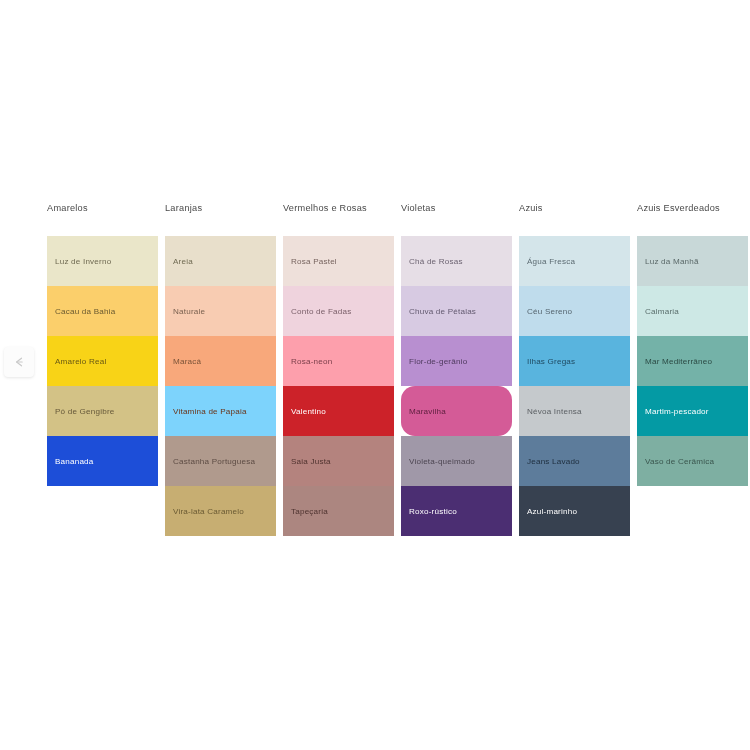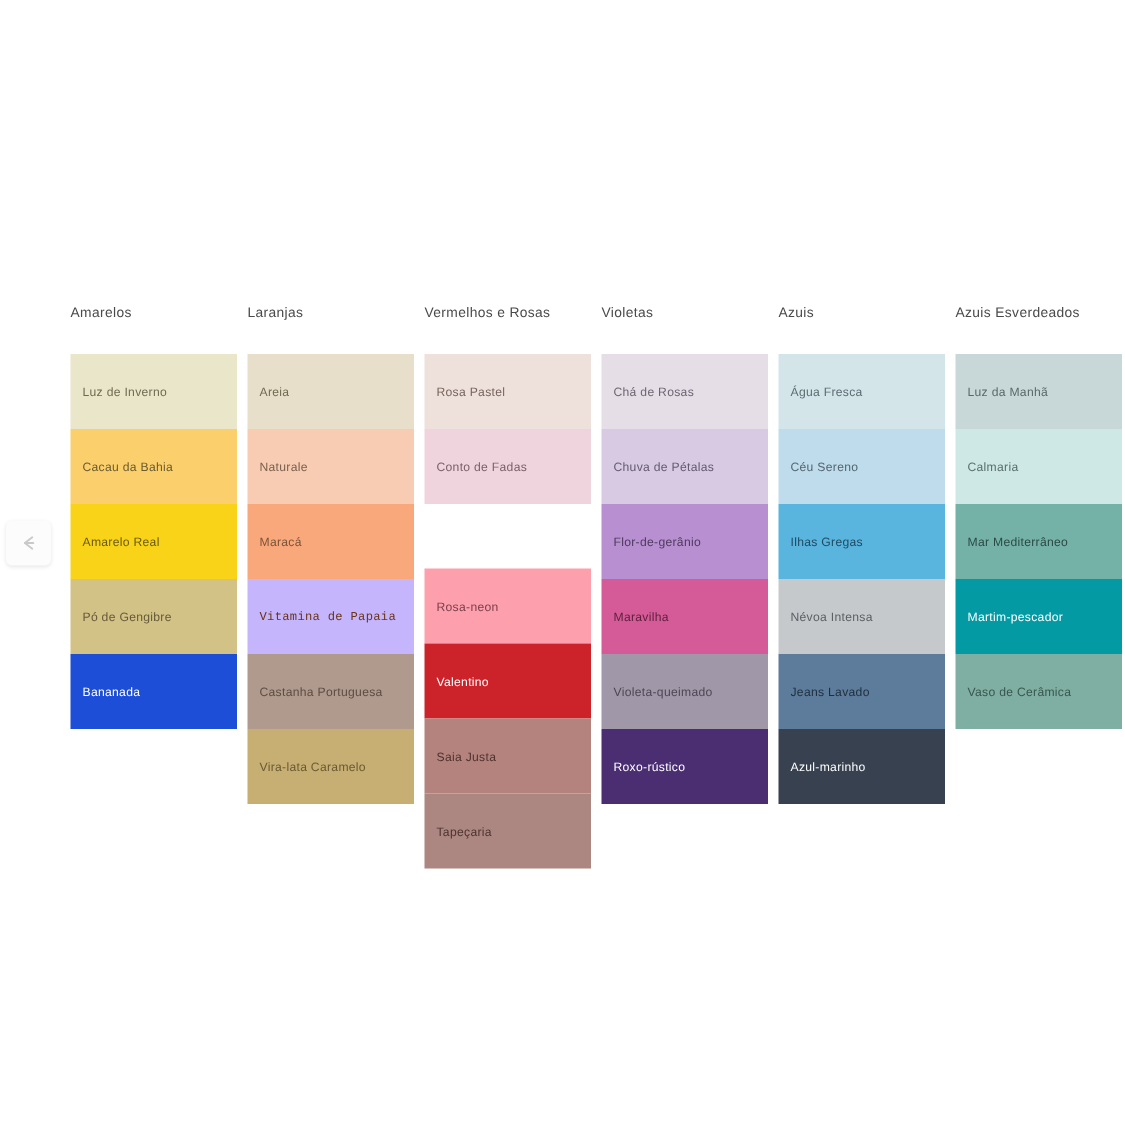--- a/index.html
+++ b/index.html
@@ -111,41 +111,41 @@
         <div class="swatch-stack">
           <div class="swatch" style="background: rgb(232, 223, 203);">
             <span class="swatch-label" style="color: rgb(111, 106, 82);">Areia</span>
           </div>
           <div class="swatch" style="background: rgb(248, 204, 178);">
             <span class="swatch-label" style="color: rgb(122, 97, 80);">Naturale</span>
           </div>
           <div class="swatch" style="background: rgb(248, 168, 123);">
             <span class="swatch-label" style="color: rgb(122, 83, 56);">Maracá</span>
           </div>
-          <div class="swatch" style="background: #c4b5fd; font-family: Liberation Mono, monospace;">
+          <div class="swatch" style="background: #7dd3fc;">
             <span class="swatch-label" style="color: rgb(106, 52, 24);">Vitamina de Papaia</span>
           </div>
           <div class="swatch" style="background: rgb(176, 154, 141);">
             <span class="swatch-label" style="color: rgb(93, 76, 68);">Castanha Portuguesa</span>
           </div>
           <div class="swatch" style="background: rgb(199, 174, 114);">
             <span class="swatch-label" style="color: rgb(106, 90, 51);">Vira-lata Caramelo</span>
           </div>
         </div>
       </div>
       <div class="group">
         <div class="group-title">Vermelhos e Rosas</div>
         <div class="swatch-stack">
           <div class="swatch" style="background: rgb(238, 224, 218);">
             <span class="swatch-label" style="color: rgb(119, 100, 95);">Rosa Pastel</span>
           </div>
           <div class="swatch" style="background: rgb(239, 211, 221);">
             <span class="swatch-label" style="color: rgb(122, 95, 105);">Conto de Fadas</span>
           </div>
-          <div class="swatch" style="background: rgb(253, 159, 172); margin-top: 43px;">
+          <div class="swatch" style="background: rgb(253, 159, 172);">
             <span class="swatch-label" style="color: rgb(122, 63, 74);">Rosa-neon</span>
           </div>
           <div class="swatch" style="background: rgb(204, 34, 41);">
             <span class="swatch-label" style="color: rgb(255, 255, 255);">Valentino</span>
           </div>
           <div class="swatch" style="background: rgb(180, 131, 126);">
             <span class="swatch-label" style="color: rgb(80, 51, 47);">Saia Justa</span>
           </div>
           <div class="swatch" style="background: rgb(172, 134, 128);">
             <span class="swatch-label" style="color: rgb(78, 51, 47);">Tapeçaria</span>
@@ -157,21 +157,21 @@
         <div class="swatch-stack">
           <div class="swatch" style="background: rgb(230, 222, 230);">
             <span class="swatch-label" style="color: rgb(109, 100, 114);">Chá de Rosas</span>
           </div>
           <div class="swatch" style="background: rgb(215, 202, 226);">
             <span class="swatch-label" style="color: rgb(99, 90, 112);">Chuva de Pétalas</span>
           </div>
           <div class="swatch" style="background: rgb(184, 143, 208); text-decoration: underline;">
             <span class="swatch-label" style="color: rgb(78, 58, 94);">Flor-de-gerânio</span>
           </div>
-          <div class="swatch" style="background: rgb(212, 91, 151);">
+          <div class="swatch" style="background: rgb(212, 91, 151); border-radius: 14px;">
             <span class="swatch-label" style="color: rgb(92, 31, 61);">Maravilha</span>
           </div>
           <div class="swatch" style="background: rgb(160, 152, 168);">
             <span class="swatch-label" style="color: rgb(77, 70, 82);">Violeta-queimado</span>
           </div>
           <div class="swatch" style="background: rgb(75, 46, 114);">
             <span class="swatch-label" style="color: rgb(255, 255, 255);">Roxo-rústico</span>
           </div>
         </div>
       </div>

